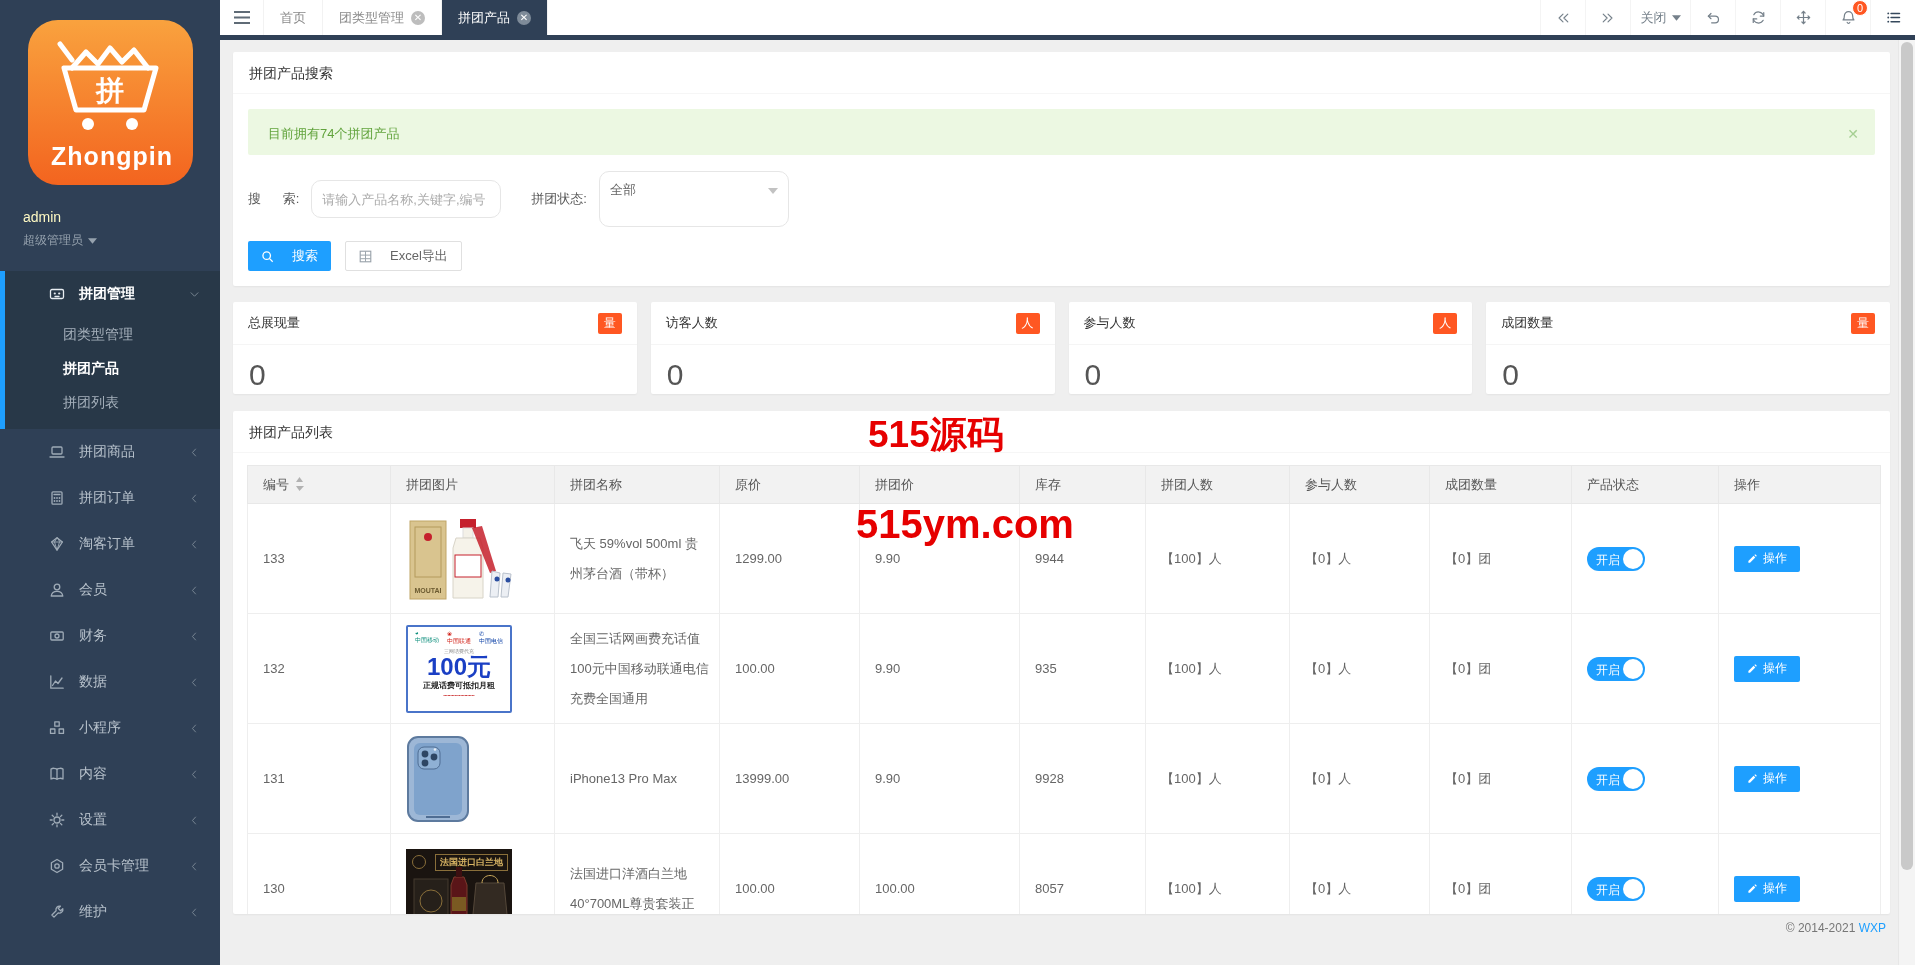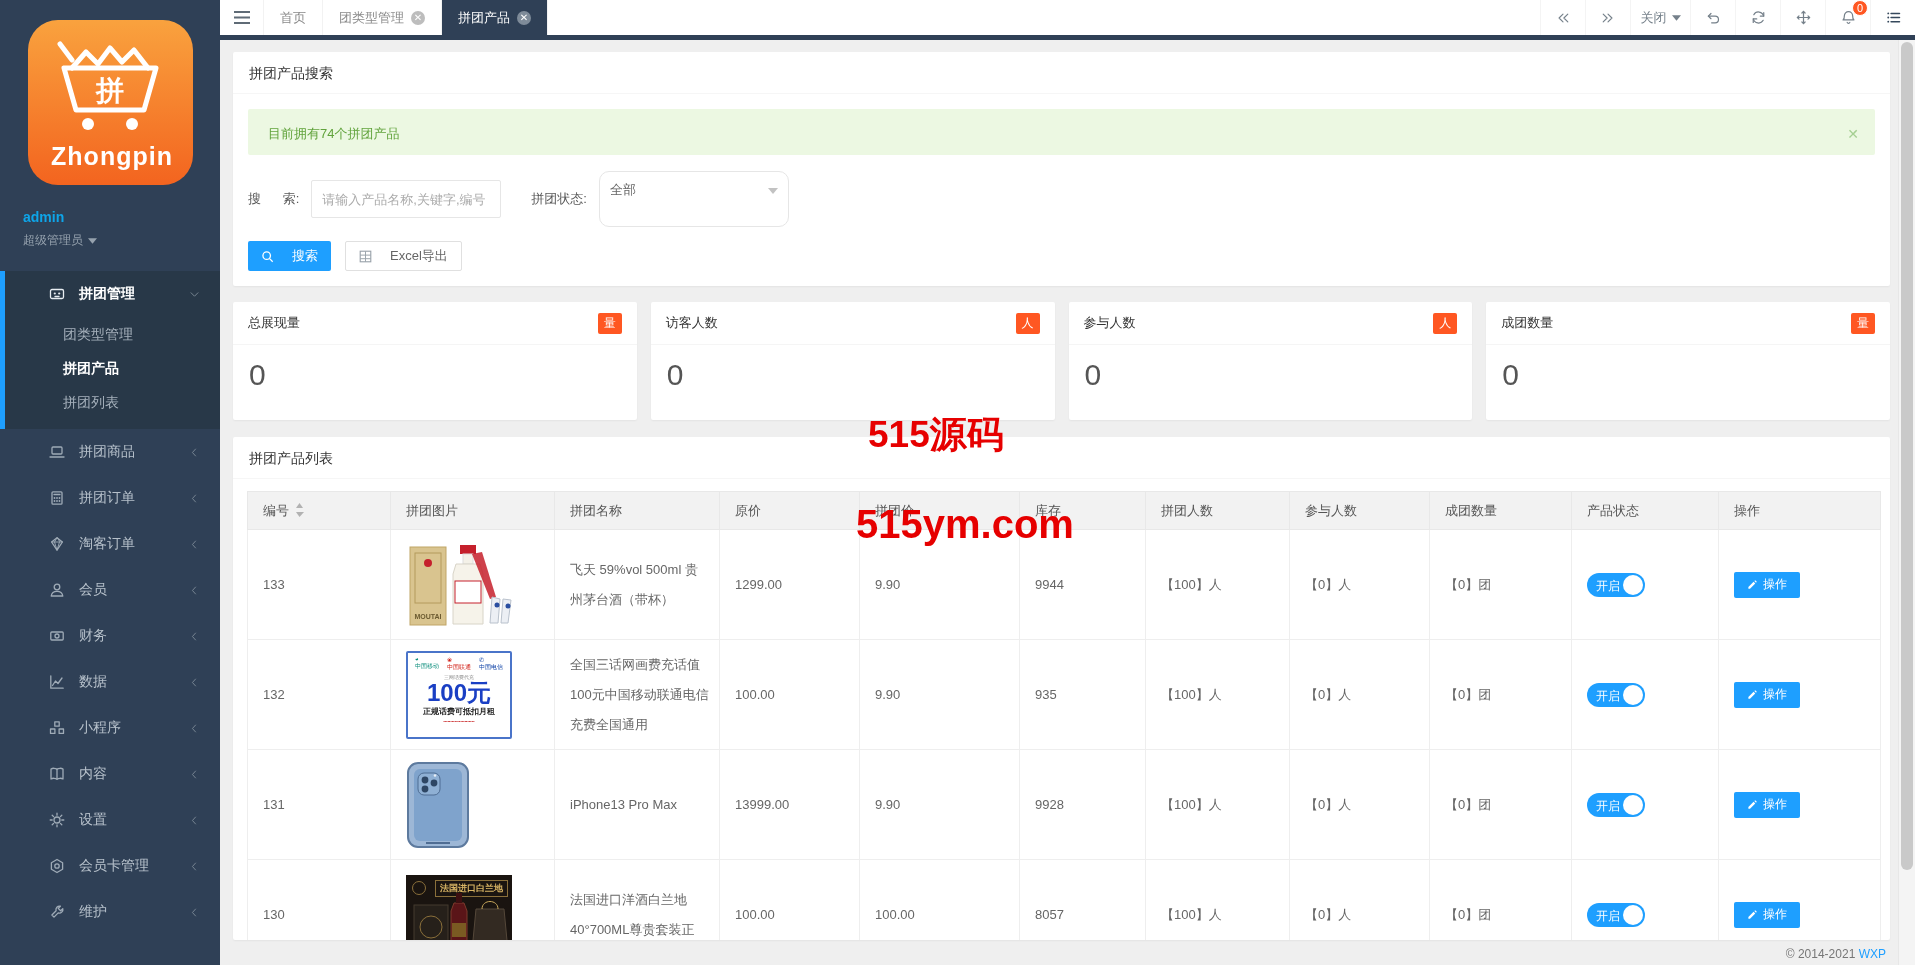--- a/index.html
+++ b/index.html
@@ -7,21 +7,21 @@
   body { font-family:"Liberation Sans","DejaVu Sans",sans-serif; background:#efefef; position:relative; color:#666; }
   svg { display:block; }
 
   
   .sidebar { position:absolute; left:0; top:0; width:220px; height:965px; background:#2f4056; color:#b7c1cb; z-index:5; }
   .logo-card { width:165px; height:165px; margin:20px auto 0; border-radius:30px;
                background:linear-gradient(180deg,#f9a23e,#f3641f); position:relative; overflow:hidden; }
   .logo-card svg { position:absolute; left:14px; top:10px; }
   .logo-pin { position:absolute; left:0; right:0; top:52px; text-align:center; color:#fff; font-weight:bold; font-size:28px; }
   .logo-word { position:absolute; left:4px; right:0; bottom:14px; text-align:center; color:#fff; font-weight:bold; font-size:25px; letter-spacing:1px; }
-  .user-name { margin:24px 0 0 23px; color:#0ea5e9; font-weight:bold; font-size:14px; }
+  .user-name { margin:24px 0 0 23px; color:#fef9c3; font-weight:normal; font-size:14px; }
   .user-role { margin:7px 0 0 23px; color:#96a2ae; font-size:12px; display:flex; align-items:center; gap:5px; }
   .menu { margin-top:22px; }
   .menu-group { height:46px; display:flex; align-items:center; padding:0 20px 0 30px; font-size:14px; color:#b7c1cb; cursor:pointer;margin-left:19px; }
   .menu-group .g-icon { width:17px; height:17px; margin-right:13px; color:#9fabb7; }
   .menu-group .chev { margin-left:auto; color:#7f8c99; }
   .menu-block-active { background:#283848; border-left:5px solid #1E9FFF; padding-bottom:10px; }
   .menu-block-active .menu-group { padding-left:25px; color:#fff; font-weight:bold; }
   .menu-block-active .menu-group .g-icon { color:#e8edf2; }
   .menu-child { height:34px; line-height:34px; padding-left:58px; font-size:14px; color:#a6b1bc; cursor:pointer; }
   .menu-child.active { color:#fff; font-weight:bold; }
@@ -51,37 +51,37 @@
   .panel { background:#fff; border-radius:2px; box-shadow:0 1px 2px rgba(0,0,0,.05); margin-bottom:16px; }
   .panel-title { height:42px; line-height:42px; padding:0 16px; font-size:14px; color:#333; border-bottom:1px solid #f6f6f6; }
   .p-body { padding:15px; }
 
   .alert { background:#ecf8e2; color:#61a33c; border-radius:2px; height:46px; line-height:50px;
            padding:0 40px 0 20px; font-size:13px; position:relative; }
   .alert-close { position:absolute; right:16px; top:0; color:#a5cf92; font-size:14px; cursor:pointer; }
 
   .form-row { margin-top:16px; display:flex; align-items:center; }
   .f-label { font-size:13px; color:#595959; white-space:pre; }
-  .inp { width:190px; height:38px; border:1px solid #e6e6e6; border-radius:2px; margin-left:12px;
+  .inp { width:190px; height:38px; border:1px solid #e6e6e6; border-radius:10px; margin-left:12px;
          padding:0 10px; font-size:13px; color:#666; font-family:inherit; outline:none; }
   .inp::placeholder { color:#ababab; }
   .sel-label { margin-left:30px; }
   .selectbox { width:190px; height:56px; border:1px solid #e6e6e6; border-radius:10px; margin-left:12px;
                line-height:36px; padding:0 10px; font-size:13px; color:#666; position:relative; cursor:pointer; }
   .sel-caret { position:absolute; right:10px; top:16px; width:0; height:0;
                border-left:5px solid transparent; border-right:5px solid transparent; border-top:6px solid #c2c2c2; }
   .btn-row { margin-top:14px; display:flex; }
   .btn { height:30px; border:none; border-radius:2px; font-size:13px; display:flex; align-items:center;
          gap:18px; padding:0 13px; cursor:pointer; font-family:inherit; }
   .btn-primary { background:#1E9FFF; color:#fff; }
   .btn-plain { background:#fff; border:1px solid #e0e0e0; color:#666; margin-left:14px; }
   .btn-plain .b-icon { color:#9aa3ab; }
 
   .cards { display:flex; gap:14px; margin-bottom:17px; }
-  .card { flex:1; height:118px; background:#fff; border-radius:2px; box-shadow:0 1px 2px rgba(0,0,0,.05); }
+  .card { flex:1; height:92px; background:#fff; border-radius:2px; box-shadow:0 1px 2px rgba(0,0,0,.05); }
   .card-head { height:43px; display:flex; align-items:center; padding:0 15px; border-bottom:1px solid #f5f5f5; }
   .card-title { font-size:13px; color:#333; }
   .card-badge { margin-left:auto; background:#FF5722; color:#fff; font-size:12px; border-radius:2px; padding:2px 6px; }
   .card-val { padding:13px 16px; font-size:30px; color:#555; }
 
   .table-panel { height:503px; overflow:hidden; margin-bottom:0; }
   .table-wrap { padding:12px 14px 0; }
   table { border-collapse:collapse; width:1633px; table-layout:fixed; }
   th { background:#f2f2f2; border:1px solid #e8e8e8; height:38px; font-size:13px; color:#555;
        font-weight:normal; text-align:left; padding-left:15px; }

